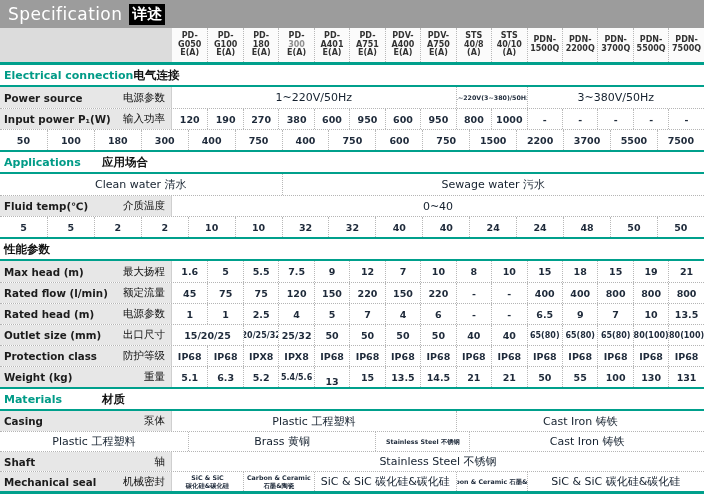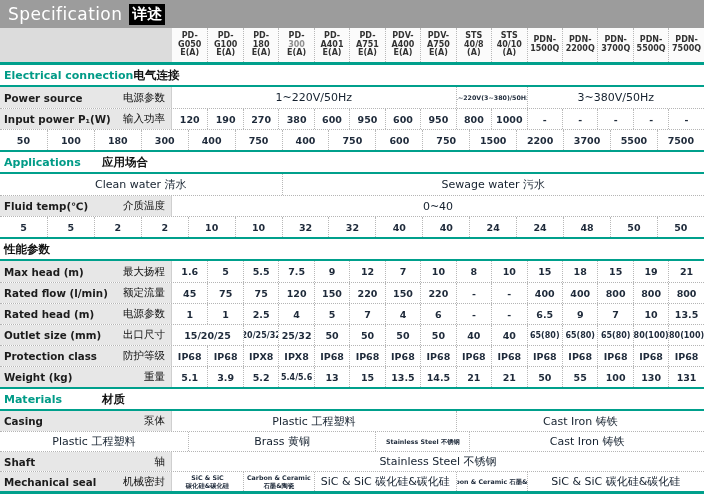--- a/index.html
+++ b/index.html
@@ -605,29 +605,29 @@
       <div class="row">
         <div class="label">
           <span class="en">Weight (kg)</span>
           <span class="zh">重量</span>
         </div>
         <div class="cells">
           <div class="cell" style="width: 6.66667%;">
             <span class="l1">5.1</span>
           </div>
           <div class="cell" style="width: 6.66667%;">
-            <span class="l1">3.9</span>
+            <span class="l1">6.3</span>
           </div>
           <div class="cell" style="width: 6.66667%;">
             <span class="l1">5.2</span>
           </div>
           <div class="cell s" style="width: 6.66667%;">
             <span class="l1">5.4/5.6</span>
           </div>
-          <div class="cell" style="width: 6.66667%;">
+          <div class="cell" style="width: 6.66667%; justify-content: flex-end;">
             <span class="l1">13</span>
           </div>
           <div class="cell" style="width: 6.66667%;">
             <span class="l1">15</span>
           </div>
           <div class="cell" style="width: 6.66667%;">
             <span class="l1">13.5</span>
           </div>
           <div class="cell" style="width: 6.66667%;">
             <span class="l1">14.5</span>

